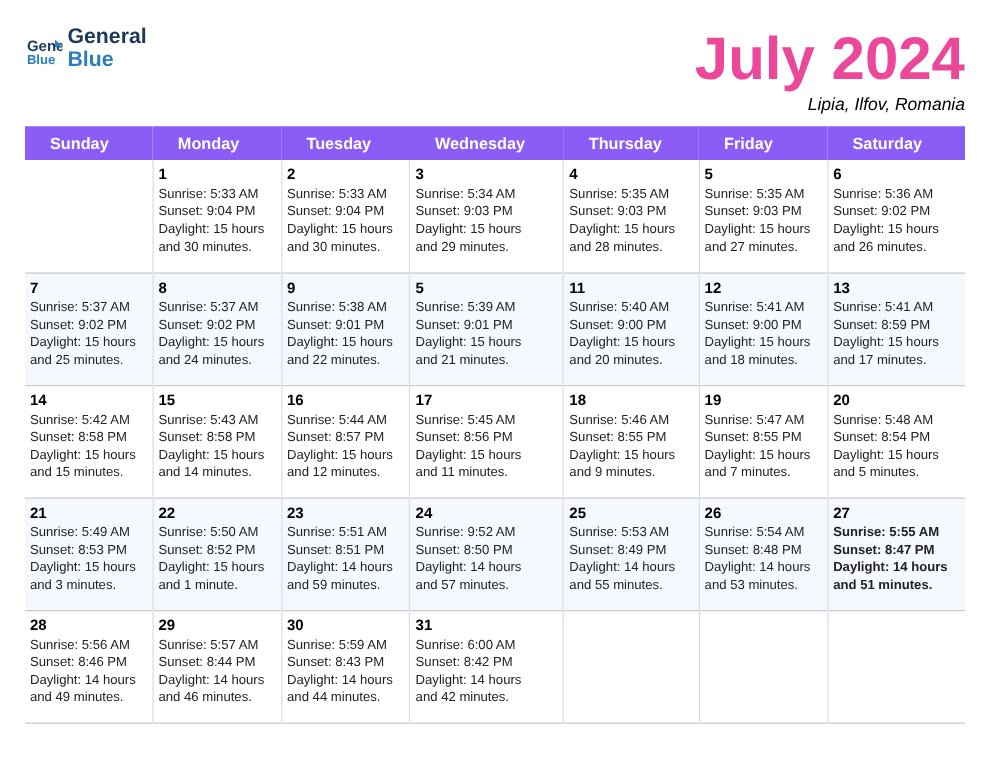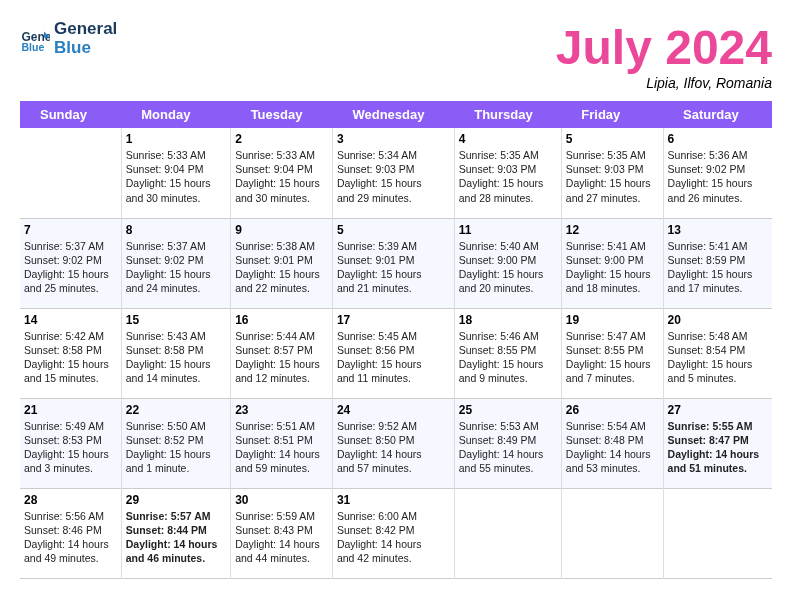--- a/index.html
+++ b/index.html
@@ -314,21 +314,21 @@
       <tr>
         <td style="height: 90px;">
           <span class="day-num">28</span>
           <div class="cell-text" style="white-space: pre-line;">Sunrise: 5:56 AM
 Sunset: 8:46 PM
 Daylight: 14 hours
 and 49 minutes.</div>
         </td>
         <td style="height: 90px;">
           <span class="day-num">29</span>
-          <div class="cell-text" style="white-space: pre-line; font-weight: bold;">Sunrise: 5:57 AM
+          <div class="cell-text" style="white-space: pre-line;">Sunrise: 5:57 AM
 Sunset: 8:44 PM
 Daylight: 14 hours
 and 46 minutes.</div>
         </td>
         <td style="height: 90px;">
           <span class="day-num">30</span>
           <div class="cell-text" style="white-space: pre-line;">Sunrise: 5:59 AM
 Sunset: 8:43 PM
 Daylight: 14 hours
 and 44 minutes.</div>

